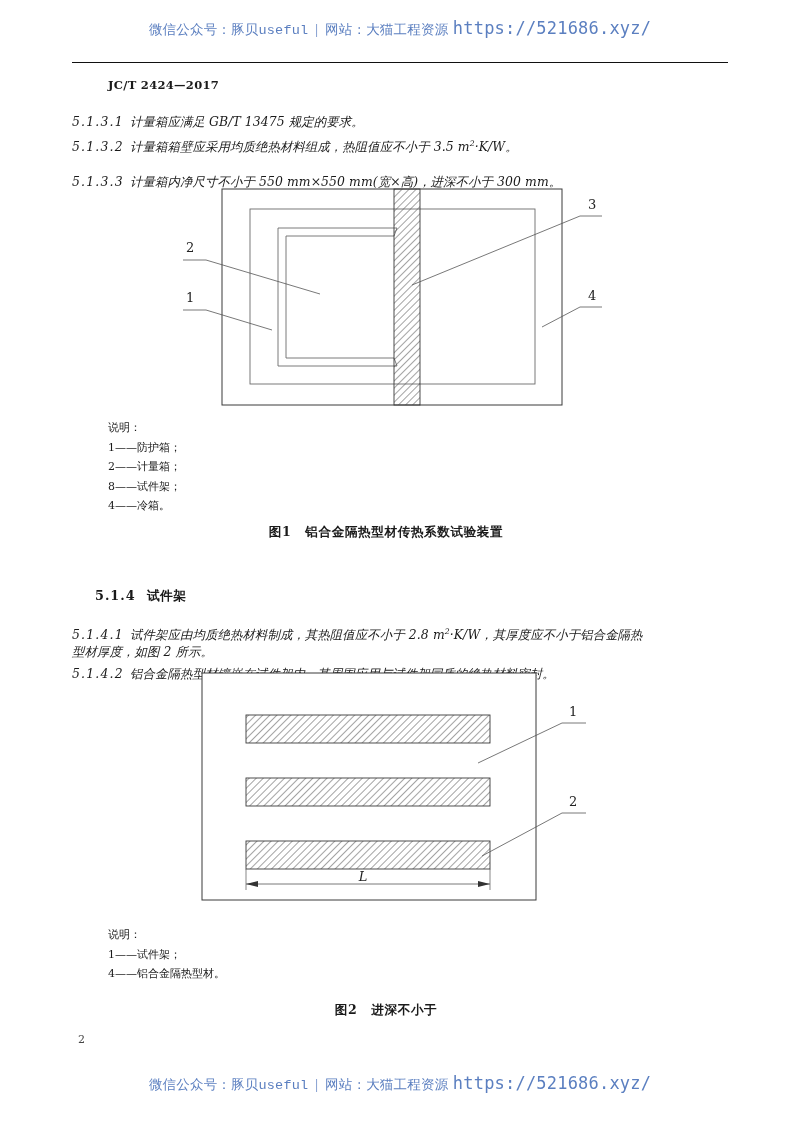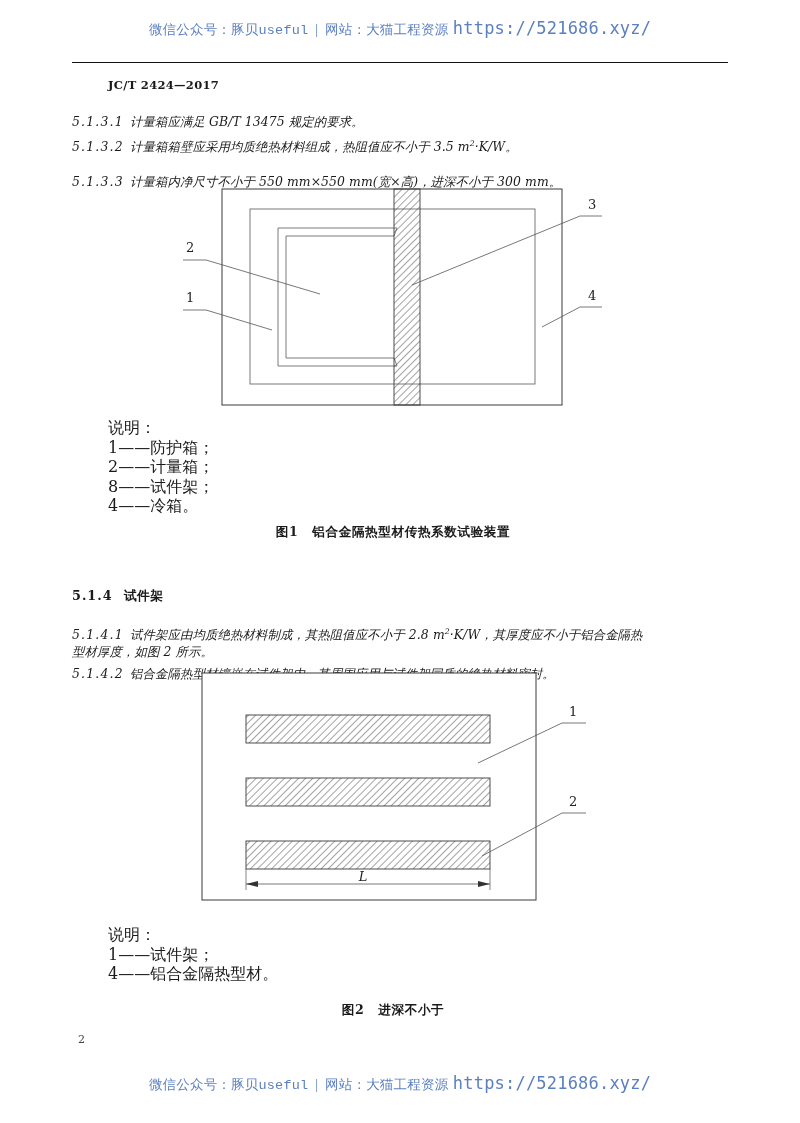--- a/index.html
+++ b/index.html
@@ -70,35 +70,35 @@
     min-width: 58px;
     letter-spacing: 1.2px;
   }
   .sec-head {
     position: absolute;
     left: 72px;
     font-size: 12.8px;
     font-weight: bold;
     letter-spacing: 0.3px;
   }
-  .sec-head .num { display:inline-block; min-width: 52px; letter-spacing: 1px; }
+  .sec-head .num { display:inline-block; min-width: 52px; letter-spacing: 1px; margin-left: 23px; }
   sup { font-size: 0.62em; vertical-align: super; }
 
   
   .legend {
     position: absolute;
     left: 108px;
-    font-size: 16px;
+    font-size: 11px;
     line-height: 19.5px;
   }
   .legend div { white-space: nowrap; }
 
   .fig-cap {
     position: absolute;
-    left: 15px;
+    left: 8px;
     width: 756px;
     text-align: center;
     font-size: 12.6px;
     font-weight: bold;
     letter-spacing: 0.6px;
   }
   .fig-cap .gap { display: inline-block; width: 14px; }
 
   
   .page-no {

